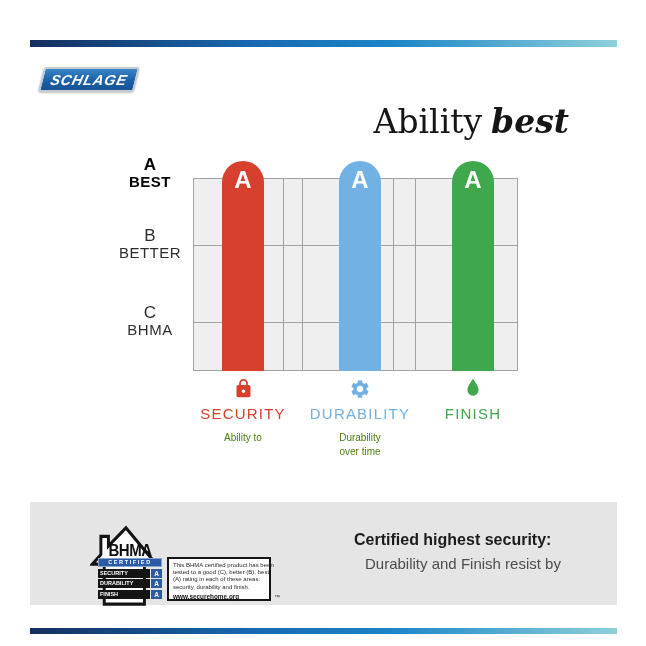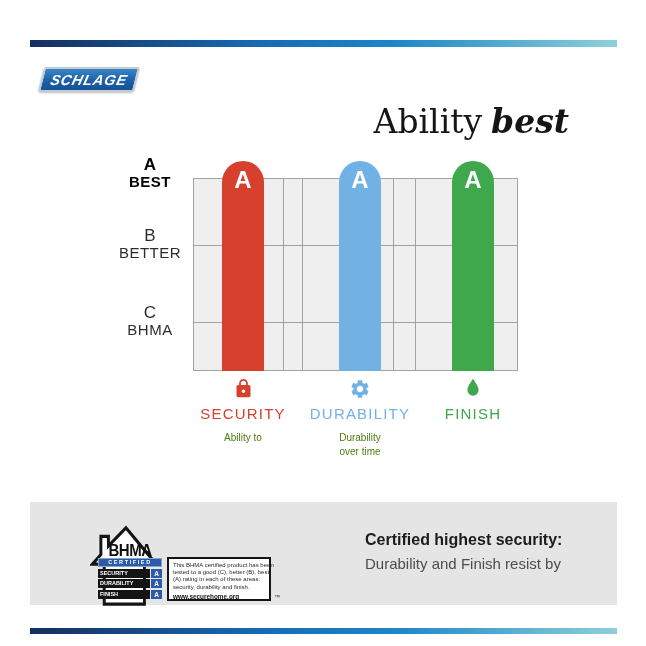--- a/index.html
+++ b/index.html
@@ -69,21 +69,21 @@
     line-height:9px;padding-left:2px;text-align:left;}
   .seal-row-grade{width:11px;margin-left:1px;background:#2a5aa8;color:#fff;font-size:6.5px;
     font-weight:bold;line-height:9px;text-align:center;}
 
   .cert-box{position:absolute;left:137px;top:55px;width:104px;height:44px;background:#fff;
     border:2px solid #141414;box-sizing:border-box;padding:3px 4px;}
   .cert-line{font-size:6px;line-height:7.2px;color:#2b2b2b;white-space:nowrap;}
   .cert-url{font-size:6.4px;font-weight:bold;margin-top:2.5px;color:#111;}
   .cert-tm{position:absolute;left:244px;top:92px;font-size:6px;color:#333;}
 
-  .highlight-heading{position:absolute;left:335px;top:29px;font-size:16px;font-weight:bold;color:#1c1c1c;}
+  .highlight-heading{position:absolute;left:324px;top:29px;font-size:16px;font-weight:bold;color:#1c1c1c;}
   .highlight-body{position:absolute;left:335px;top:51px;font-size:15px;color:#4c4d4f;line-height:21.5px;}
 </style>
 </head>
 <body>
 
 <div id="page">
 
   <div class="accent-bar accent-top"></div>
 
   <div class="schlage-logo">

